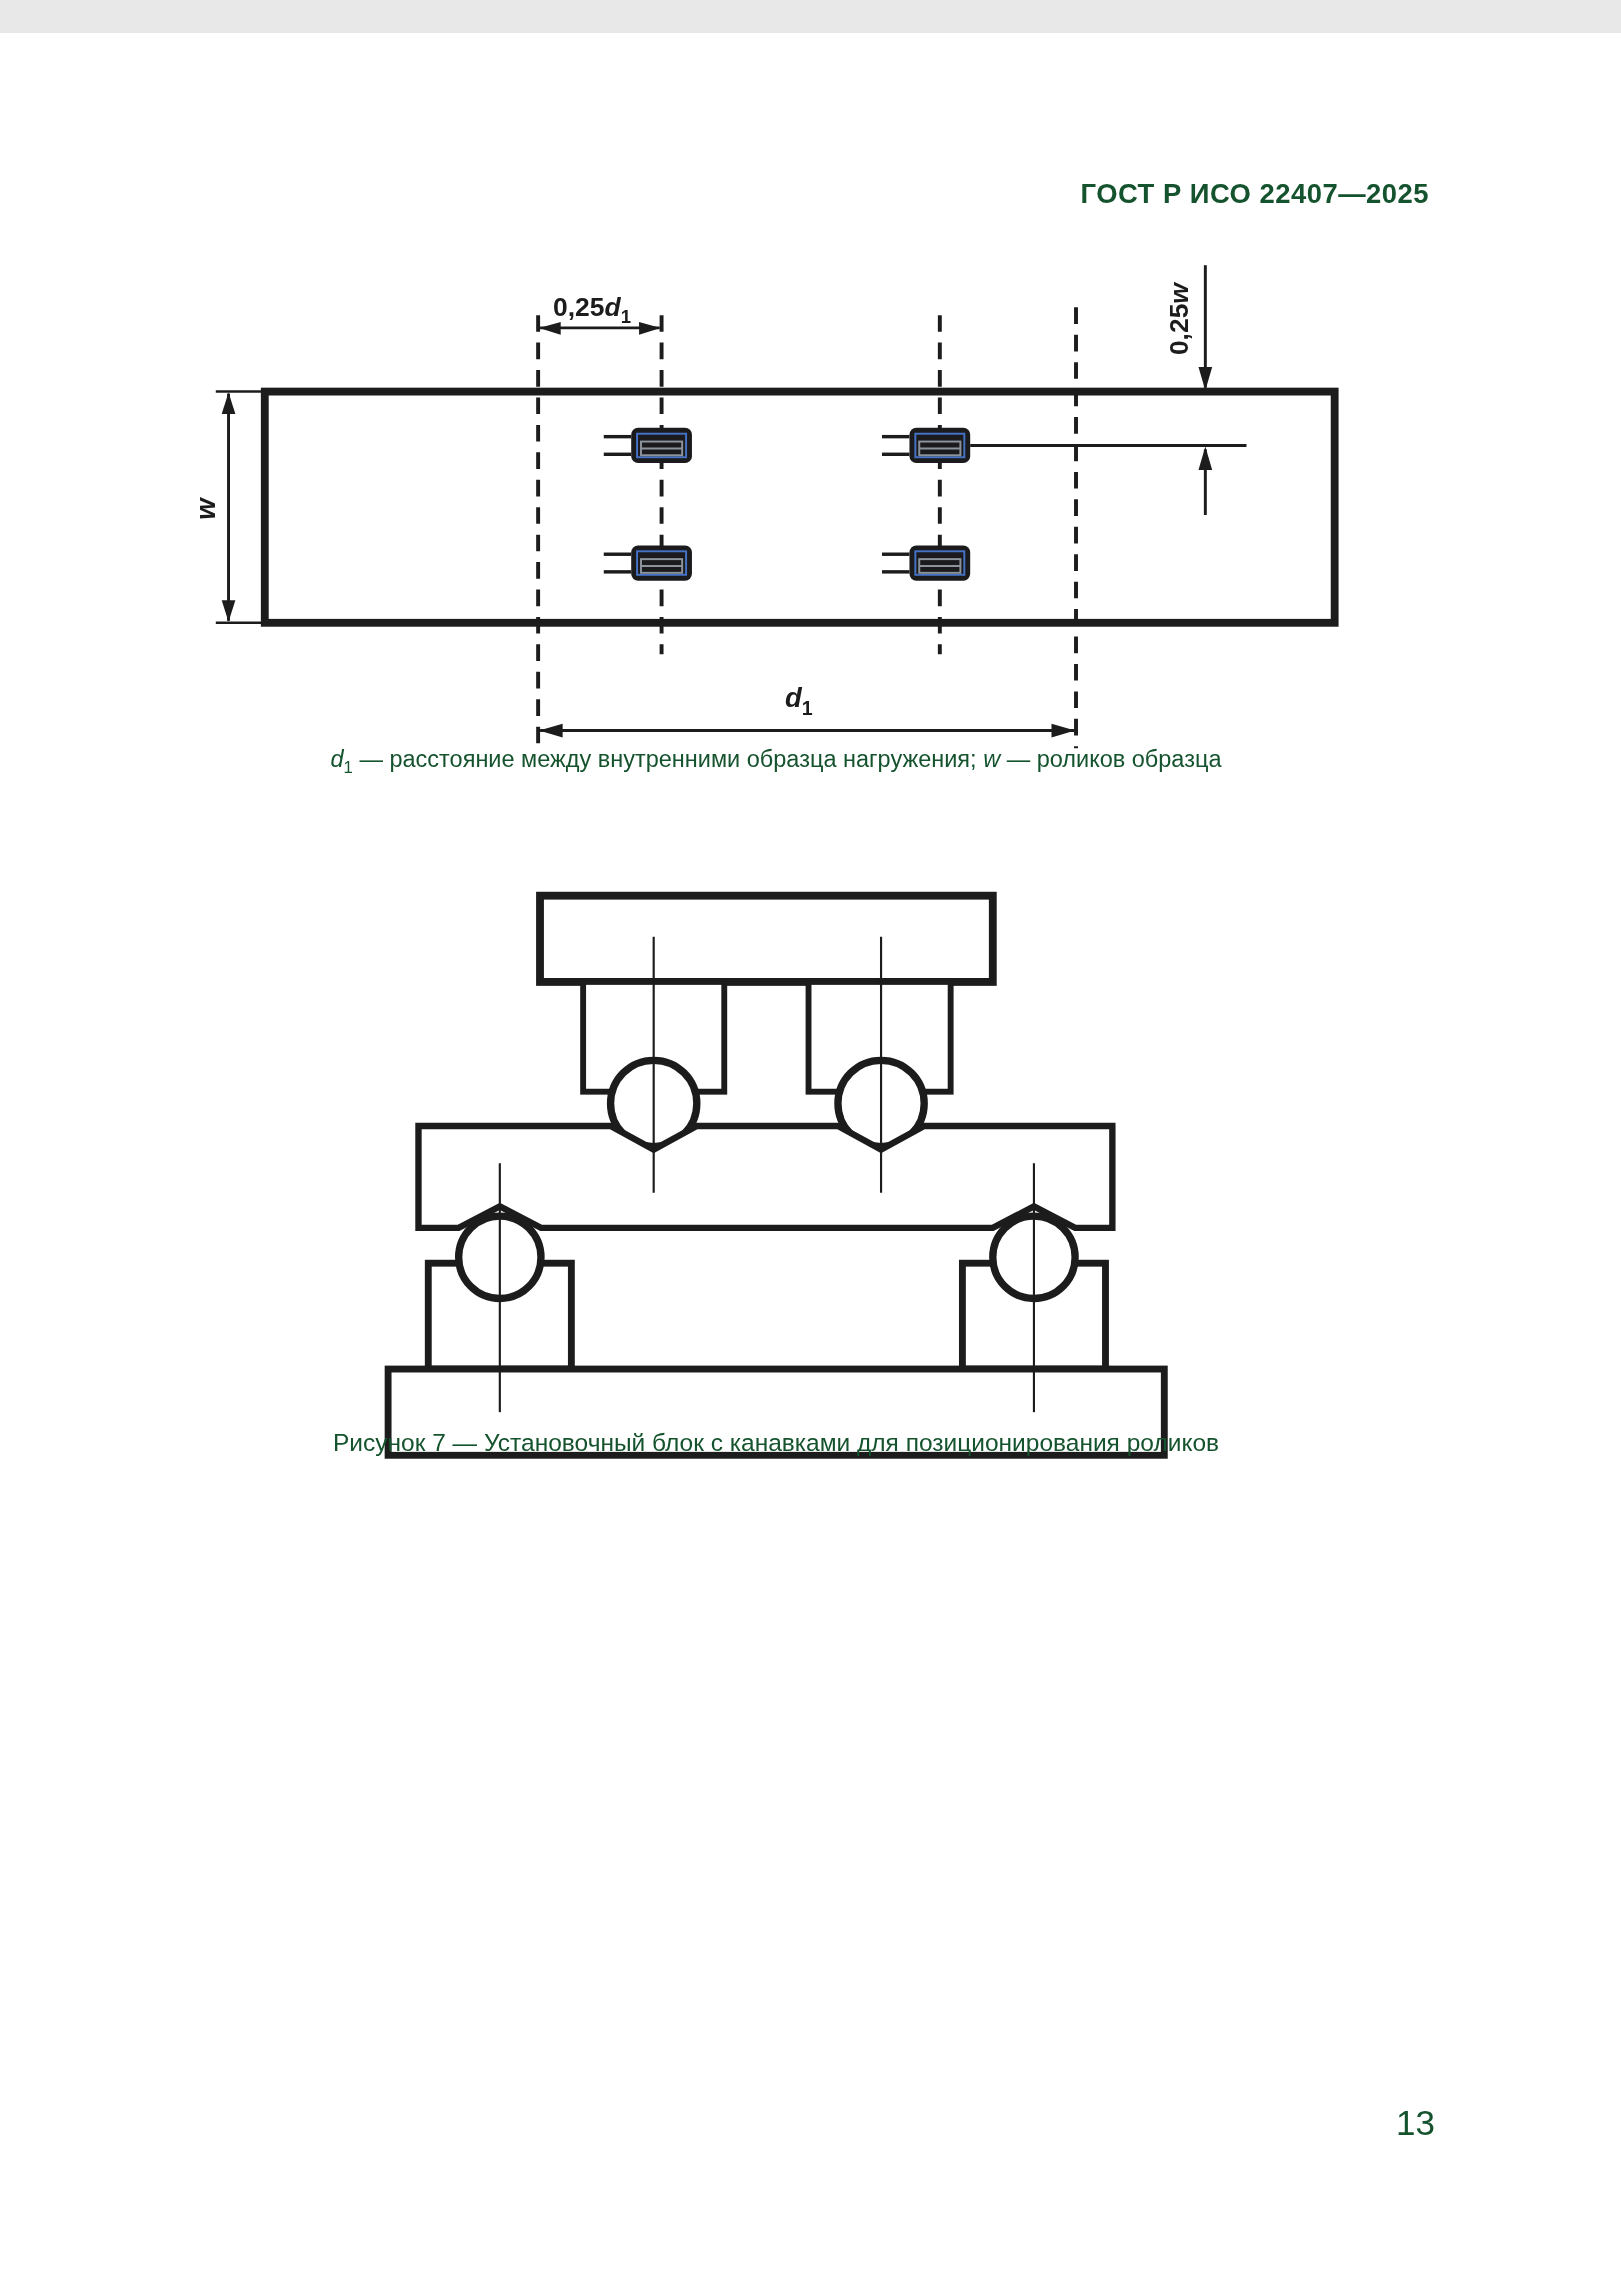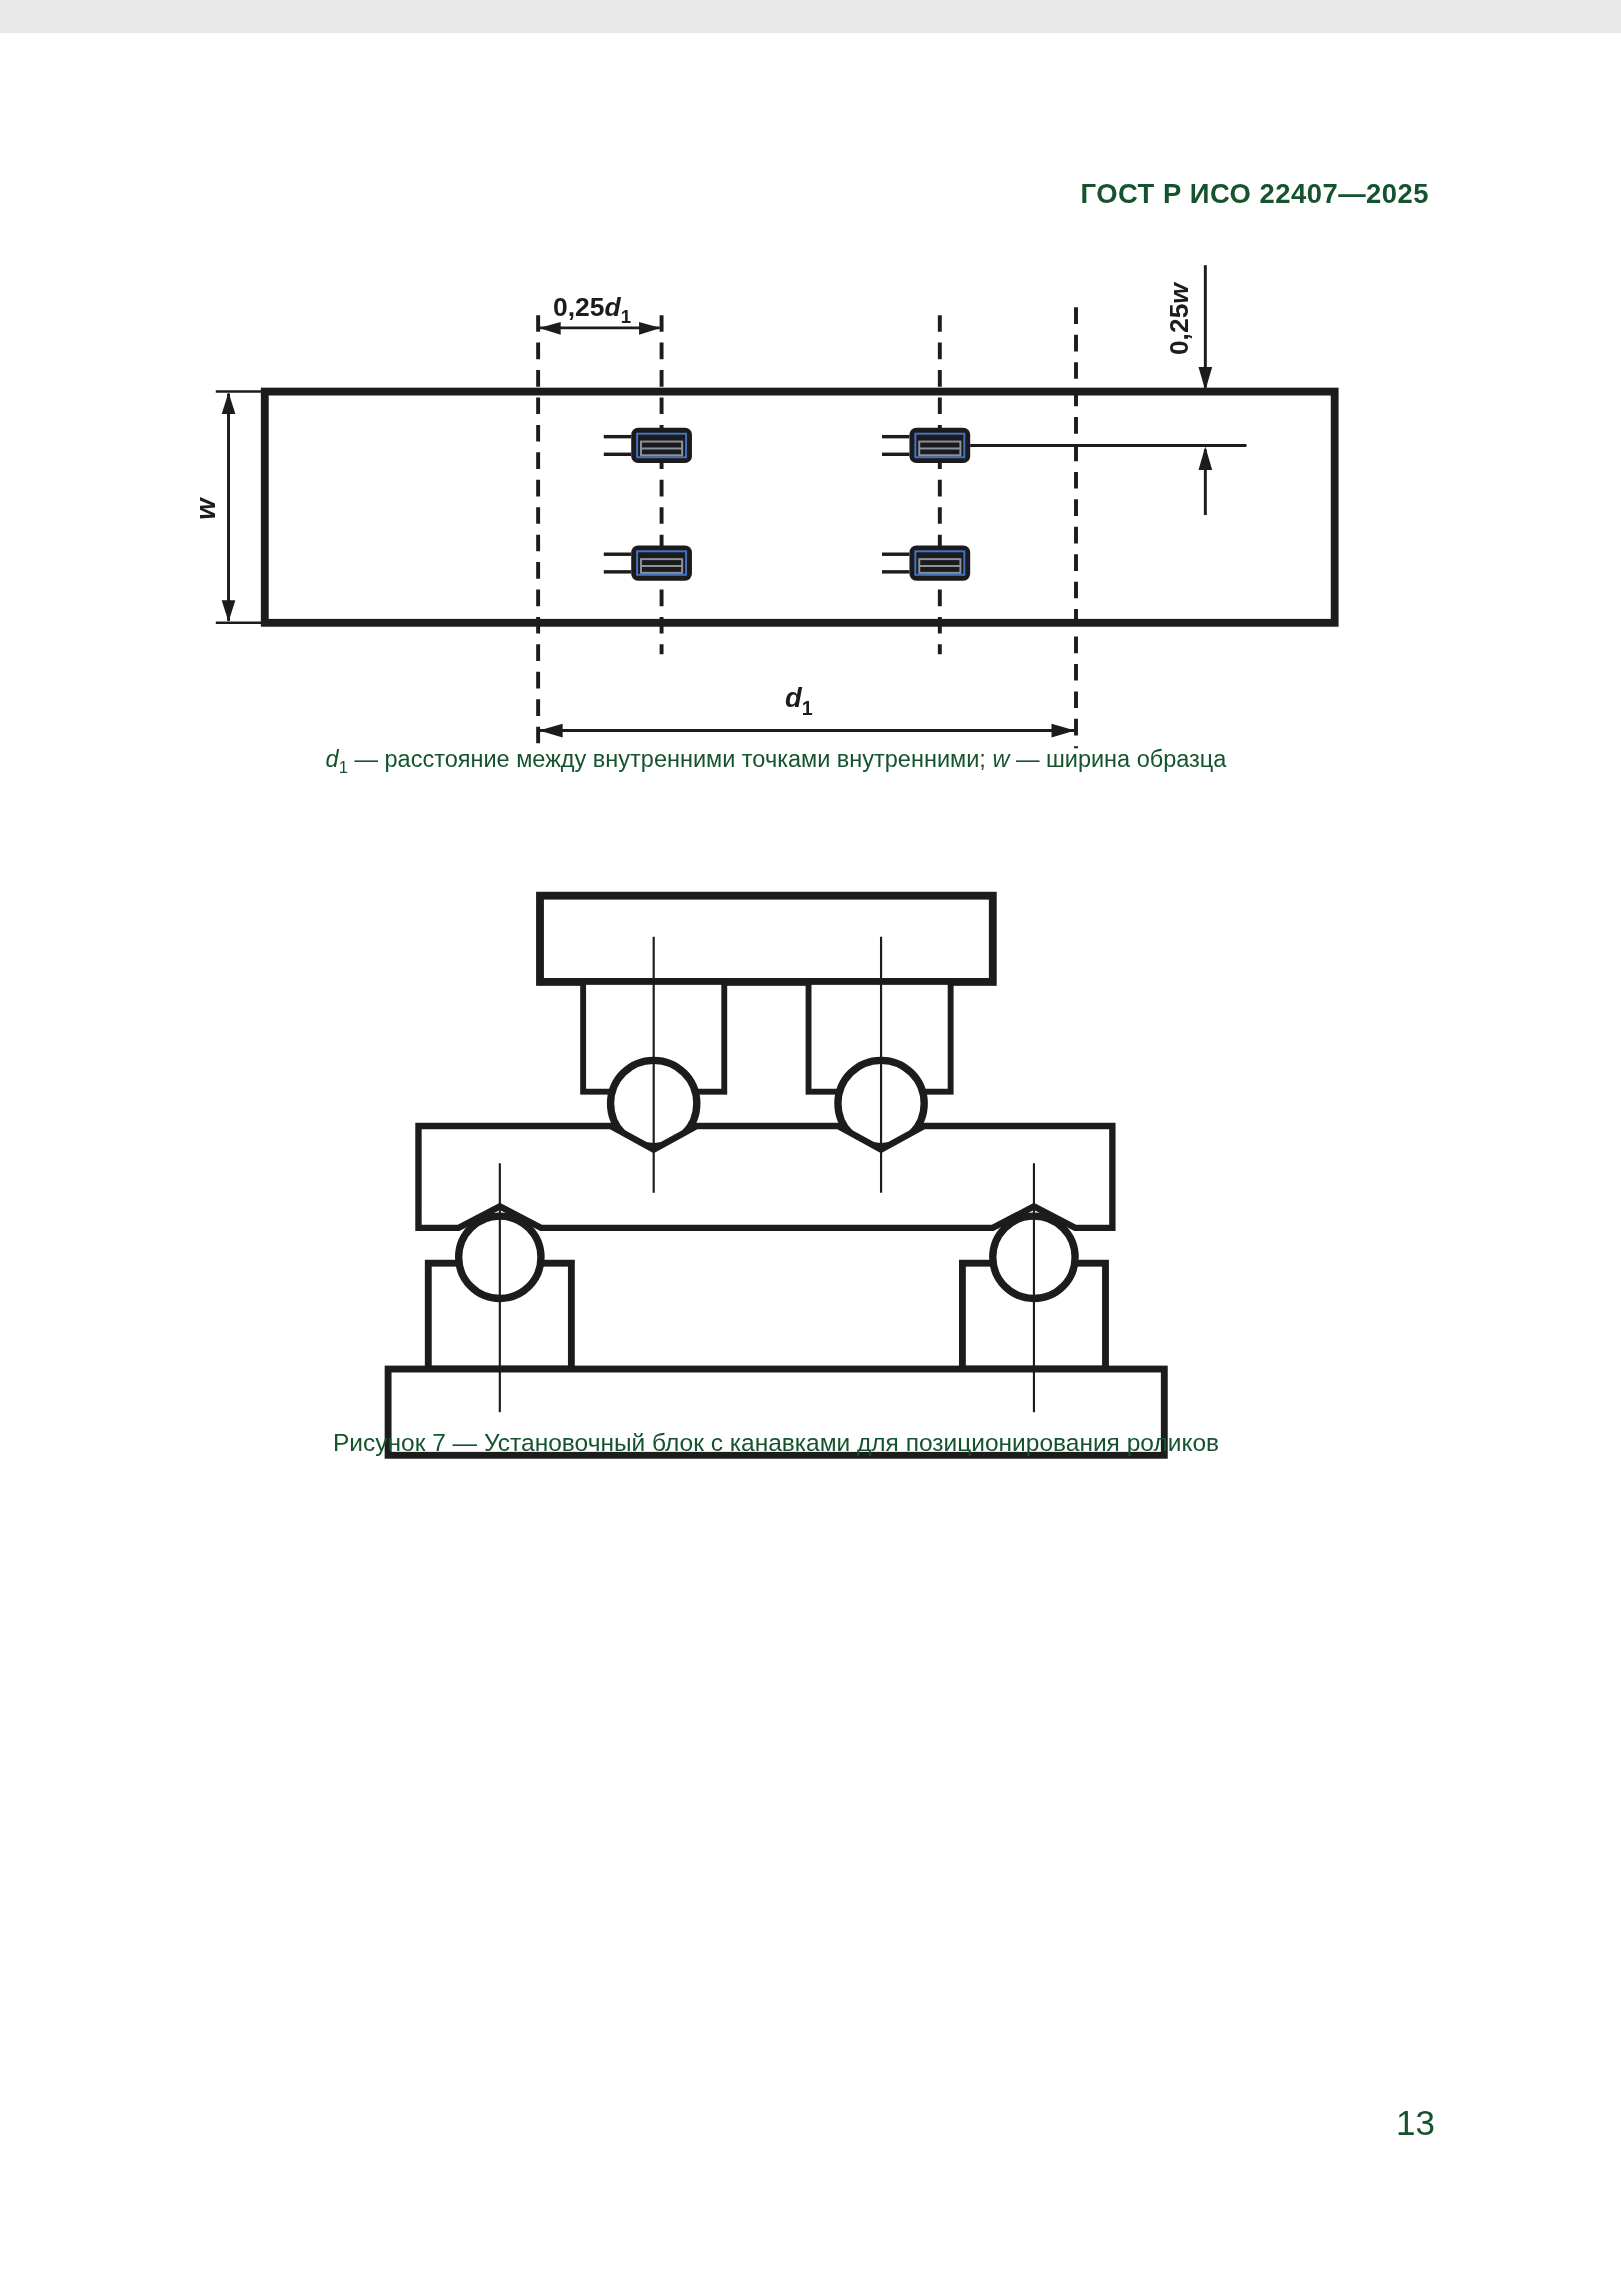--- a/index.html
+++ b/index.html
@@ -88,21 +88,21 @@
 
     <g>
       <line x1="1230" y1="237" x2="1230" y2="362" stroke="#1c1c1c" stroke-width="3"></line>
       <polygon points="1230,365 1223,341 1237,341" fill="#1c1c1c"></polygon>
       <line x1="1230" y1="425" x2="1230" y2="492" stroke="#1c1c1c" stroke-width="3"></line>
       <polygon points="1230,422 1223,446 1237,446" fill="#1c1c1c"></polygon>
       <text x="1212" y="292" transform="rotate(-90 1212 292)" text-anchor="middle" font-size="27" font-weight="bold"><tspan>0,25</tspan><tspan font-style="italic">w</tspan></text>
     </g>
   </svg>
 
-  <div class="abs centerband legend"><i>d</i><sub>1</sub><span> — расстояние между внутренними точками внутренними; </span><i>w</i><span> — ширина образца</span></div>
+  <div class="abs centerband legend"><i>d</i><sub>1</sub><span> — расстояние между внутренними образца нагружения; </span><i>w</i><span> — роликов образца</span></div>
 
 
   <svg class="abs" style="top:843px" width="1621" height="598" viewBox="0 860 1654 610">
 
     <rect x="551" y="880" width="462" height="88" fill="#ffffff" stroke="#1c1c1c" stroke-width="8"></rect>
 
     <rect x="595" y="968" width="144" height="112" fill="#ffffff" stroke="#1c1c1c" stroke-width="6"></rect>
     <rect x="825" y="968" width="145" height="112" fill="#ffffff" stroke="#1c1c1c" stroke-width="6"></rect>
 
     <rect x="437" y="1255" width="146" height="108" fill="#ffffff" stroke="#1c1c1c" stroke-width="7"></rect>

